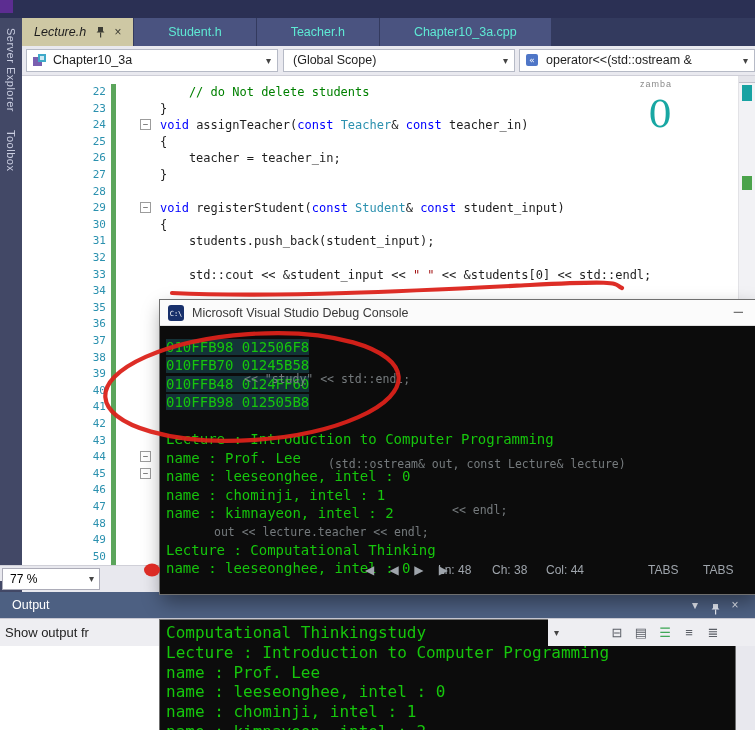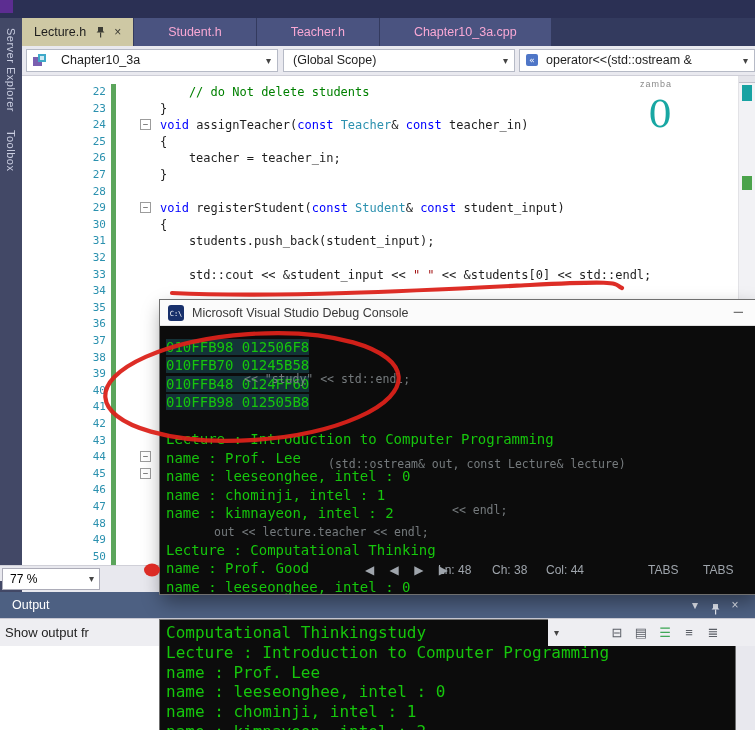--- a/index.html
+++ b/index.html
@@ -12,33 +12,33 @@
   .vs-corner{position:absolute;left:0;top:0;width:13px;height:13px;background:#5C2D91;z-index:12;}
 
   
   .left-rail{position:absolute;left:0;top:18px;width:22px;height:574px;background:#424866;z-index:2;}
   .rail-item{writing-mode:vertical-rl;color:#C9CDE0;font-size:11px;letter-spacing:.5px;
              margin:10px 0 18px 5px;cursor:pointer;white-space:nowrap;}
 
   
   .tabbar{position:absolute;left:22px;top:18px;right:0;height:28px;background:#333A5E;
           display:flex;align-items:stretch;z-index:3;overflow:hidden;}
-  .tab{display:flex;align-items:center;background:#4A5380;color:#f9a8d4;font-size:12.5px;
+  .tab{display:flex;align-items:center;background:#4A5380;color:#5eead4;font-size:12.5px;
        padding:0 34px;margin-right:1px;cursor:pointer;white-space:nowrap;}
-  .tab.active{background:#CEC8A4;color:#1D1D1D;padding:0 12px;}
+  .tab.active{background:#CEC8A4;color:#1D1D1D;padding:0 12px;font-style:italic;}
   .tab .tab-label{pointer-events:none;}
   .tab-pin{margin-left:10px;display:inline-flex;align-items:center;}
   .tab-close{margin-left:9px;color:#3C3C34;font-size:12px;line-height:1;}
 
   
   .navbar{position:absolute;left:22px;top:46px;right:0;height:30px;background:#E9E9EF;
           border-bottom:1px solid #CFCFD8;z-index:3;overflow:hidden;}
   .combo{position:absolute;top:3px;height:23px;background:#FFF;border:1px solid #B6BAC6;
          font-size:12.5px;color:#1E1E1E;line-height:21px;cursor:pointer;}
-  .combo1{left:4px;width:252px;padding-left:34px;}
+  .combo1{left:4px;width:252px;padding-left:26px;}
   .combo2{left:261px;width:232px;padding-left:9px;}
   .combo3{left:497px;right:0;padding-left:26px;}
   .combo-icon{position:absolute;left:5px;top:3px;}
   .combo-caret{position:absolute;right:6px;top:0;font-size:10px;color:#444;}
 
   
   .editor{position:absolute;left:22px;top:76px;width:716px;height:489px;background:#FFF;
           overflow:hidden;z-index:1;}
   .code-row{position:absolute;left:0;width:100%;height:16.6px;font-family:"DejaVu Sans Mono",monospace;}
   .ln{position:absolute;left:56px;width:28px;text-align:right;color:#2B91AF;font-size:11px;line-height:16.6px;}
@@ -382,21 +382,20 @@
           <div class="cline hl"><span>010FFB48 0124FF60</span></div>
           <div class="cline hl"><span>010FFB98 012505B8</span></div>
           <div class="cline"><span></span></div>
           <div class="cline"><span>Lecture : Introduction to Computer Programming</span></div>
           <div class="cline"><span>name : Prof. Lee</span></div>
           <div class="cline"><span>name : leeseonghee, intel : 0</span></div>
           <div class="cline"><span>name : chominji, intel : 1</span></div>
           <div class="cline"><span>name : kimnayeon, intel : 2</span></div>
           <div class="cline"><span></span></div>
           <div class="cline"><span>Lecture : Computational Thinking</span></div>
-          <div class="cline"><span>name : Prof. Good</span></div>
           <div class="cline"><span>name : leeseonghee, intel : 0</span></div>
         </div>
       <div id="c1-ghosts">
           <span class="ghost" style="left: 84px; top: 46px;">&lt;&lt; "study" &lt;&lt; std::endl;</span>
           <span class="ghost" style="left: 168px; top: 131px;">(std::ostream&amp; out, const Lecture&amp; lecture)</span>
           <span class="ghost" style="left: 292px; top: 177px;">&lt;&lt; endl;</span>
           <span class="ghost" style="left: 54px; top: 199px;">out &lt;&lt; lecture.teacher &lt;&lt; endl;</span>
         </div>
       <div class="status-ghost">
         <span class="stt arrows">◀ ◀ ▶ ▶</span>

